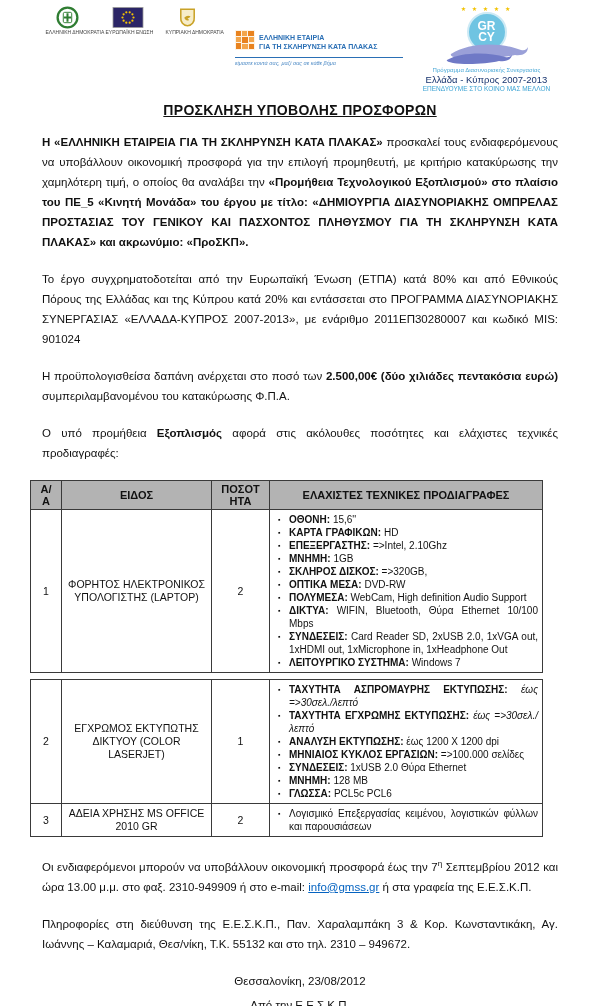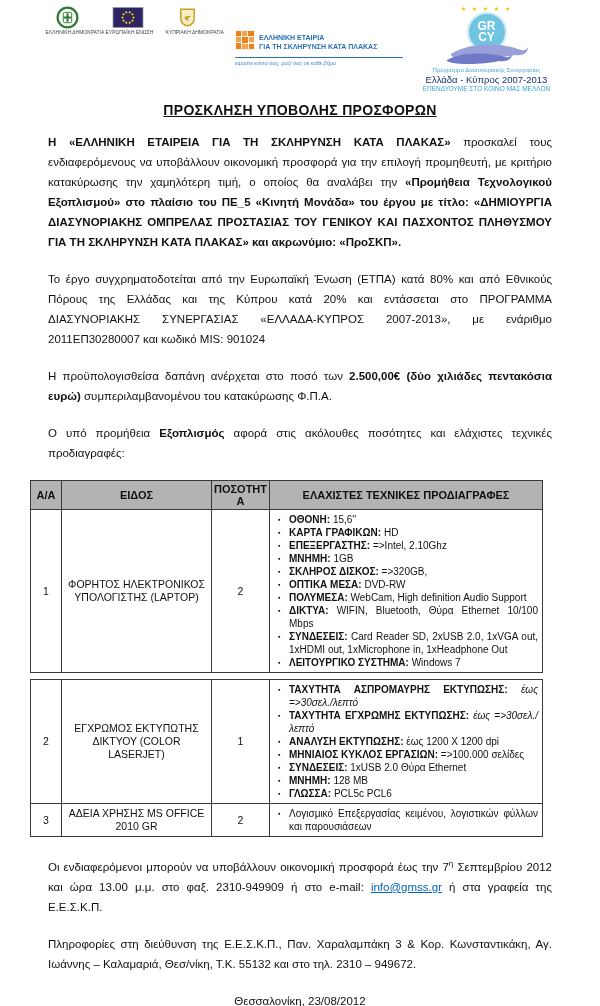--- a/index.html
+++ b/index.html
@@ -35,30 +35,30 @@
   .grcy-dolphins{margin:-12px auto 0;display:block;}
   .grcy-caption1{font-size:6px;color:#49a8d6;line-height:7px;margin-top:1px;}
   .grcy-caption2{font-size:9.5px;color:#16336e;font-weight:normal;line-height:11px;}
   .grcy-caption3{font-size:6.5px;color:#3ba3d4;line-height:8px;}
 
   
   .doc-title{
     text-align:center;font-weight:bold;font-size:14px;letter-spacing:.3px;
     text-decoration:underline;margin:8px 0 14px;
   }
-  p.body{font-size:11.5px;line-height:20px;text-align:justify;margin:0 18px 17px;}
+  p.body{font-size:11.5px;line-height:20px;text-align:justify;margin:0 12px 17px;}
   p.center{text-align:center;margin:0 0 4px;font-size:11.5px;line-height:20px;}
   a.email{color:#0563c1;text-decoration:underline;}
   sup{font-size:8px;}
 
   
   table.spec{border-collapse:collapse;table-layout:fixed;width:512px;font-size:10px;}
   table.spec td,table.spec th{border:1px solid #3a3a3a;}
   table.spec{border:1.5px solid #3a3a3a;}
-  th{background:#b3b3b3;font-size:11px;font-weight:bold;padding:2px 1px;line-height:12px;overflow-wrap:anywhere;}
+  th{background:#b3b3b3;font-size:11px;font-weight:bold;padding:2px 8px;line-height:12px;overflow-wrap:anywhere;}
   td{padding:2px 3px;line-height:13px;}
   td.c{text-align:center;font-size:10.5px;}
   td.specs{vertical-align:top;padding:3px 4px 3px 6px;}
   ul.specs{margin:0;padding:0 0 0 13px;list-style:none;}
   ul.specs li{position:relative;text-align:justify;line-height:13px;}
   ul.specs li::before{content:"▪";position:absolute;left:-11px;top:0;font-size:7px;}
   .it{font-style:italic;}
   .tbl-gap{height:6px;}
 </style>
 </head>

